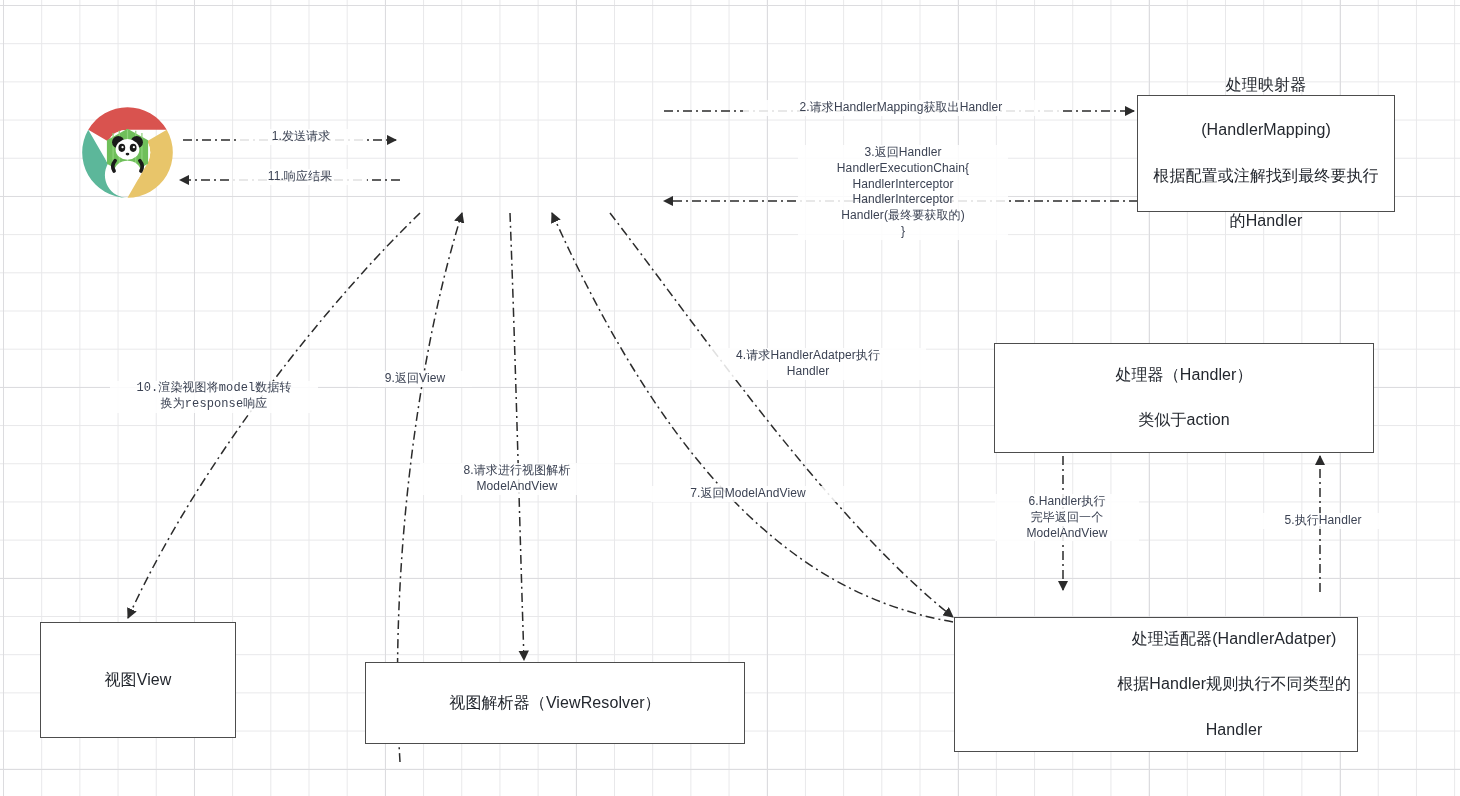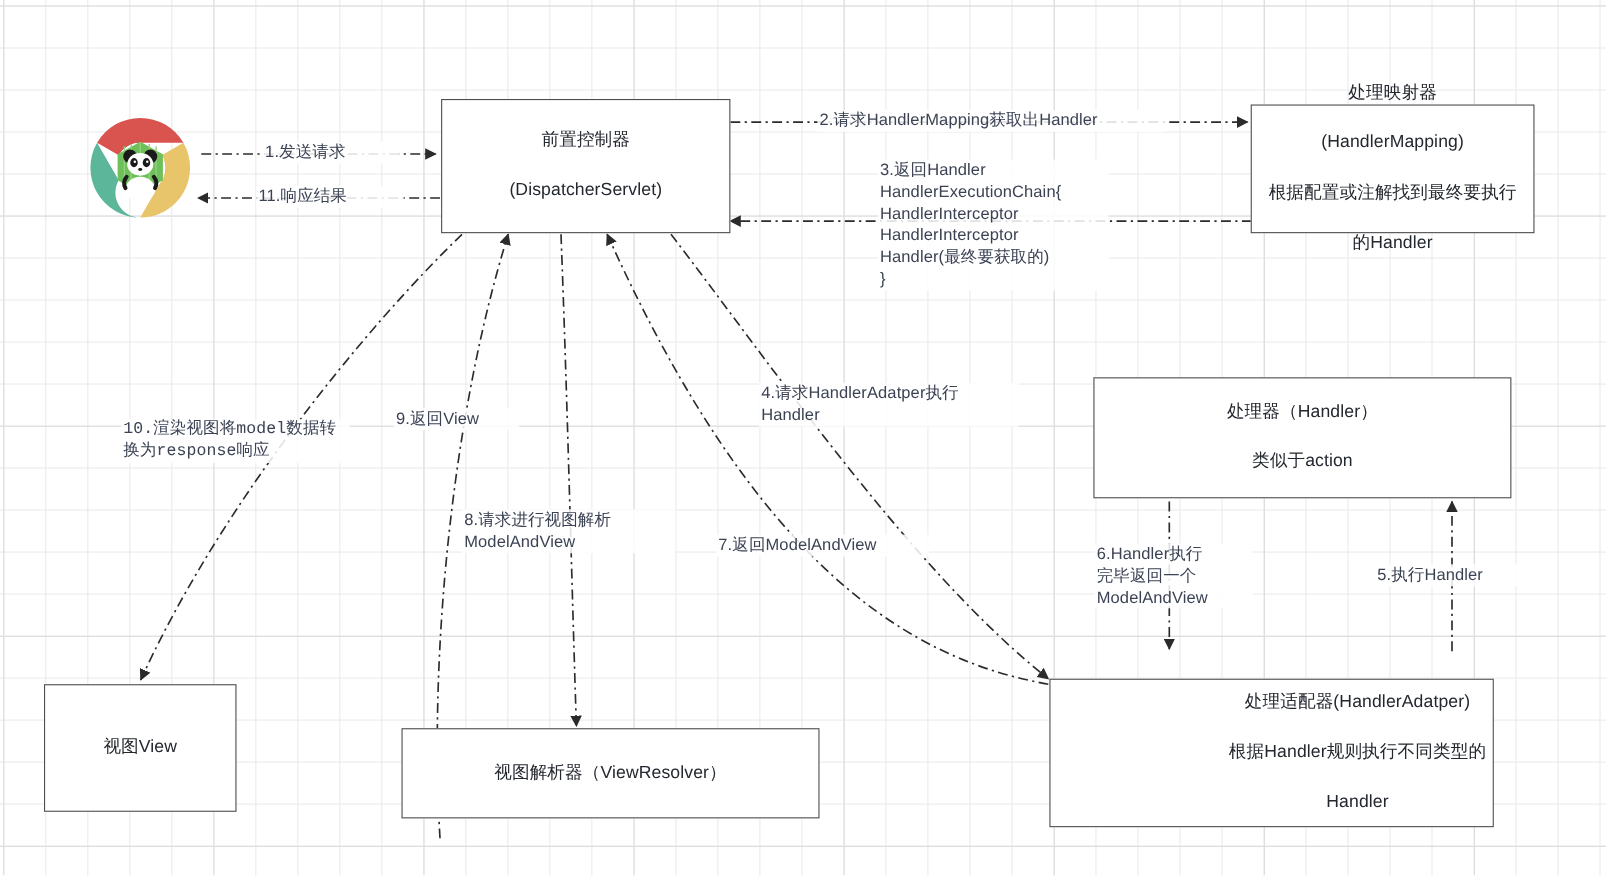--- a/index.html
+++ b/index.html
@@ -46,22 +46,23 @@
     font-size: 16px;
     line-height: 1.42;
     letter-spacing: 0.1px;
     z-index: 3;
   }
   .node .inner { padding: 0 6px; white-space: pre-line; }
 
   .edge-label {
     position: absolute;
     color: #3b4253;
-    font-size: 15px;
+    font-size: 12px;
     line-height: 1.32;
+    text-align: center;
     white-space: pre-line;
     letter-spacing: 0.1px;
     z-index: 4;
     background: rgba(255,255,255,0.86);
     padding: 0 2px;
   }
 
   #edges { position: absolute; left:0; top:0; z-index: 2; }
 
   #chrome-icon {
@@ -134,26 +135,20 @@
         <ellipse cx="55.5" cy="45.5" rx="3.3" ry="4" fill="#1a1a1a"></ellipse>
         <circle cx="45.2" cy="44.8" r="1.1" fill="#ffffff"></circle>
         <circle cx="56.2" cy="44.8" r="1.1" fill="#ffffff"></circle>
         <ellipse cx="50" cy="51.5" rx="1.8" ry="1.3" fill="#1a1a1a"></ellipse>
         <path d="M38 58 q-4 5 -1 10" stroke="#1a1a1a" stroke-width="3.5" fill="none" stroke-linecap="round"></path>
         <path d="M62 58 q4 5 1 10" stroke="#1a1a1a" stroke-width="3.5" fill="none" stroke-linecap="round"></path>
       </g>
     </g>
   </svg>
 
-  <div class="node" style="left:401px; top:90px; width:263px; height:122px;">
-    <div class="inner">
-      <div>前置控制器</div>
-      <div>(DispatcherServlet)</div>
-    </div>
-  </div>
 
   <div class="node" style="left:1137px; top:95px; width:258px; height:117px;">
     <div class="inner">
       <div>处理映射器</div>
       <div>(HandlerMapping)</div>
       <div>根据配置或注解找到最终要执行</div>
       <div>的Handler</div>
     </div>
   </div>
 
@@ -171,21 +166,21 @@
       <div>Handler</div>
     </div>
   </div>
 
   <div class="node" style="left:365px; top:662px; width:380px; height:82px;">
     <div class="inner">
       <div>视图解析器（ViewResolver）</div>
     </div>
   </div>
 
-  <div class="node" style="left:40px; top:622px; width:175px; height:116px;justify-content:center;">
+  <div class="node" style="left:40px; top:622px; width:196px; height:116px;justify-content:center;">
     <div class="inner">
       <div>视图View</div>
     </div>
   </div>
 
   <div class="edge-label" style="left:239px; top:129px; width:120px;">1.发送请求</div>
 
   <div class="edge-label" style="left:233px; top:169px; width:130px;">11.响应结果</div>
 
   <div class="edge-label" style="left:743px; top:100px; width:312px;">2.请求HandlerMapping获取出Handler</div>

